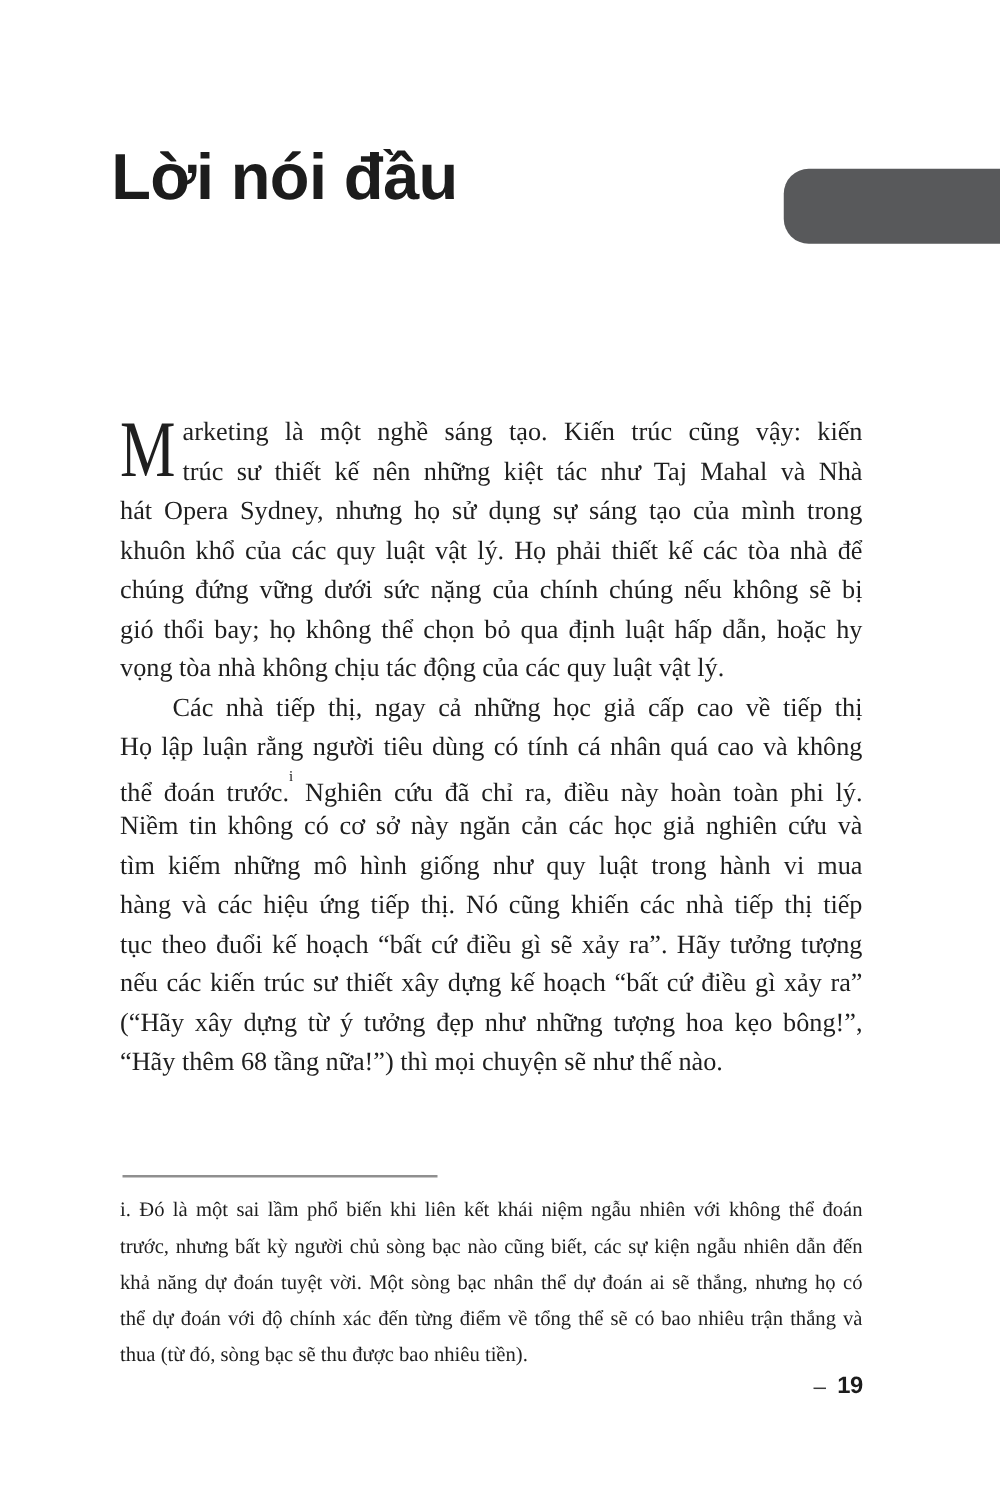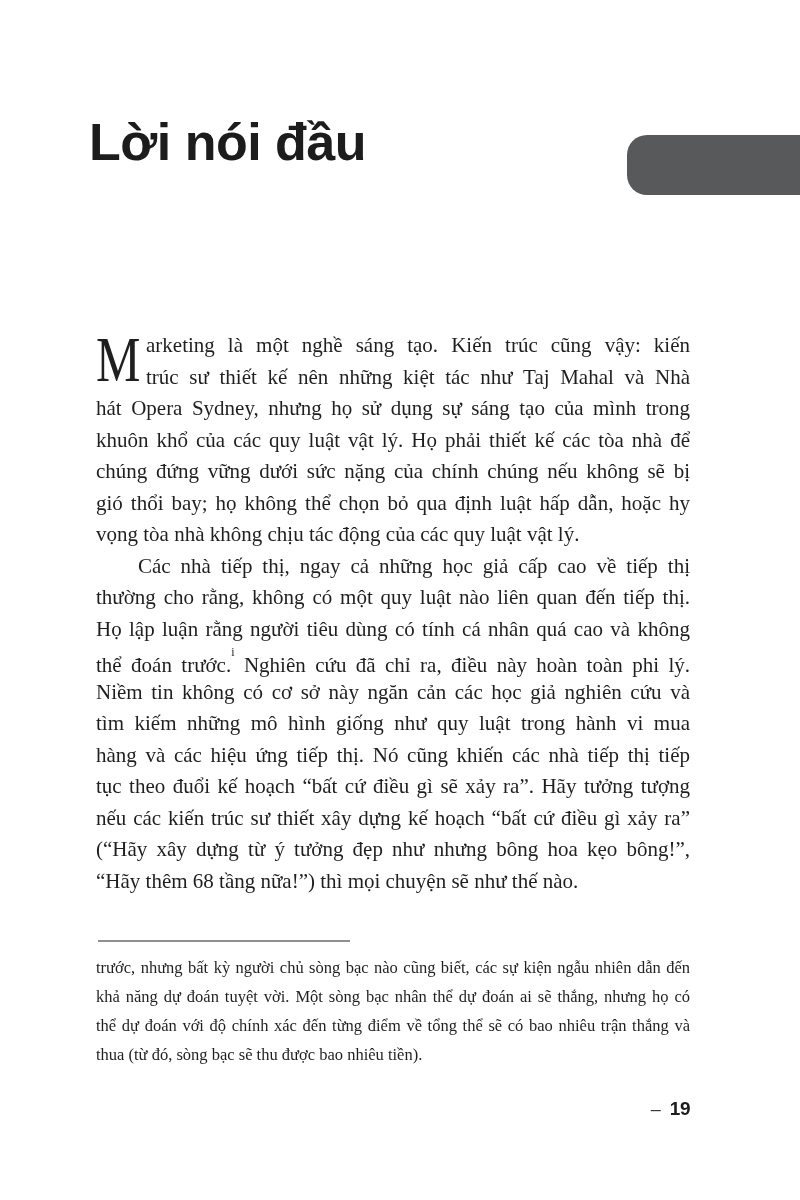--- a/index.html
+++ b/index.html
@@ -129,35 +129,35 @@
 
     <div class="line dropcap-indent">arketing là một nghề sáng tạo. Kiến trúc cũng vậy: kiến</div>
     <div class="line dropcap-indent">trúc sư thiết kế nên những kiệt tác như Taj Mahal và Nhà</div>
     <div class="line">hát Opera Sydney, nhưng họ sử dụng sự sáng tạo của mình trong</div>
     <div class="line">khuôn khổ của các quy luật vật lý. Họ phải thiết kế các tòa nhà để</div>
     <div class="line">chúng đứng vững dưới sức nặng của chính chúng nếu không sẽ bị</div>
     <div class="line">gió thổi bay; họ không thể chọn bỏ qua định luật hấp dẫn, hoặc hy</div>
     <div class="line no-stretch">vọng tòa nhà không chịu tác động của các quy luật vật lý.</div>
 
     <div class="line first-indent">Các nhà tiếp thị, ngay cả những học giả cấp cao về tiếp thị</div>
-    <div class="line">thường cho rằng, không có một quy luật nào liên quan đến tiếp thị.</div>
     <div class="line">Họ lập luận rằng người tiêu dùng có tính cá nhân quá cao và không</div>
     <div class="line"><span>thể đoán trước.</span><sup class="footnote-sup">i</sup><span> Nghiên cứu đã chỉ ra, điều này hoàn toàn phi lý.</span></div>
     <div class="line">Niềm tin không có cơ sở này ngăn cản các học giả nghiên cứu và</div>
     <div class="line">tìm kiếm những mô hình giống như quy luật trong hành vi mua</div>
     <div class="line">hàng và các hiệu ứng tiếp thị. Nó cũng khiến các nhà tiếp thị tiếp</div>
     <div class="line">tục theo đuổi kế hoạch “bất cứ điều gì sẽ xảy ra”. Hãy tưởng tượng</div>
     <div class="line">nếu các kiến trúc sư thiết xây dựng kế hoạch “bất cứ điều gì xảy ra”</div>
-    <div class="line">(“Hãy xây dựng từ ý tưởng đẹp như nhưng bông hoa kẹo bông!”,</div>
+    <div class="line">(“Hãy xây dựng từ ý tưởng đẹp như những tượng hoa kẹo bông!”,</div>
     <div class="line no-stretch">“Hãy thêm 68 tầng nữa!”) thì mọi chuyện sẽ như thế nào.</div>
   </div>
 
   <div class="footnote-rule"></div>
 
   <div class="footnote">
+    <div class="fline">i. Đó là một sai lầm phổ biến khi liên kết khái niệm ngẫu nhiên với không thể đoán</div>
     <div class="fline">trước, nhưng bất kỳ người chủ sòng bạc nào cũng biết, các sự kiện ngẫu nhiên dẫn đến</div>
     <div class="fline">khả năng dự đoán tuyệt vời. Một sòng bạc nhân thể dự đoán ai sẽ thắng, nhưng họ có</div>
     <div class="fline">thể dự đoán với độ chính xác đến từng điểm về tổng thể sẽ có bao nhiêu trận thắng và</div>
     <div class="fline no-stretch">thua (từ đó, sòng bạc sẽ thu được bao nhiêu tiền).</div>
   </div>
 
   <div class="folio">
     <span class="folio-dash">–</span>
     <span class="folio-number">19</span>
   </div>

